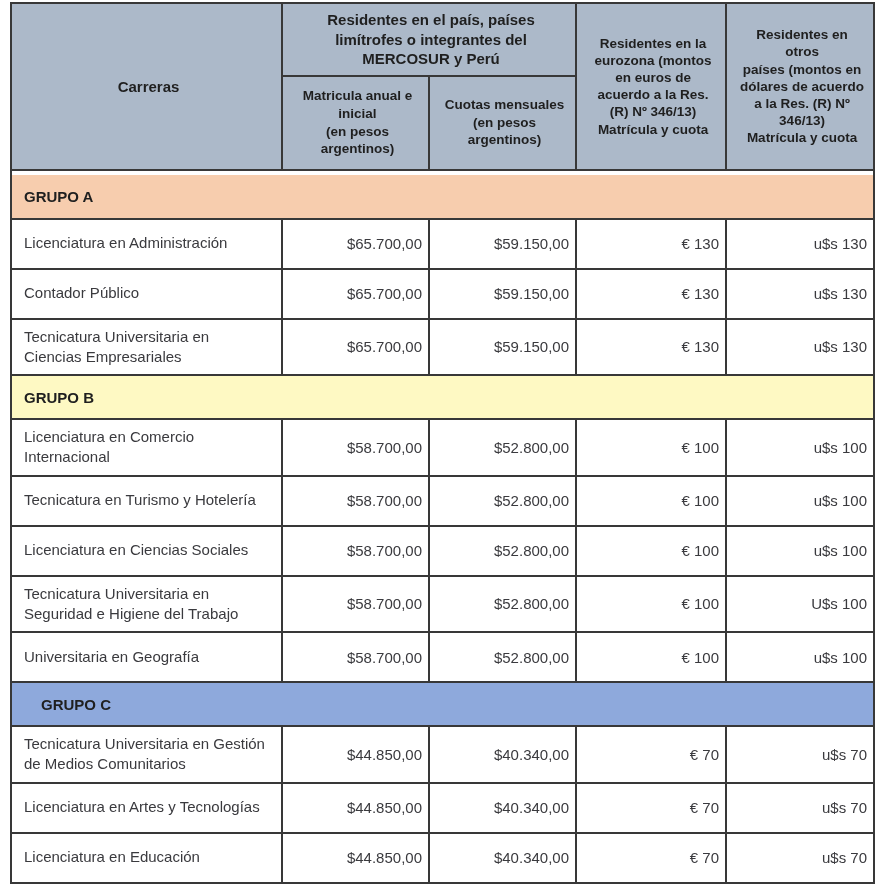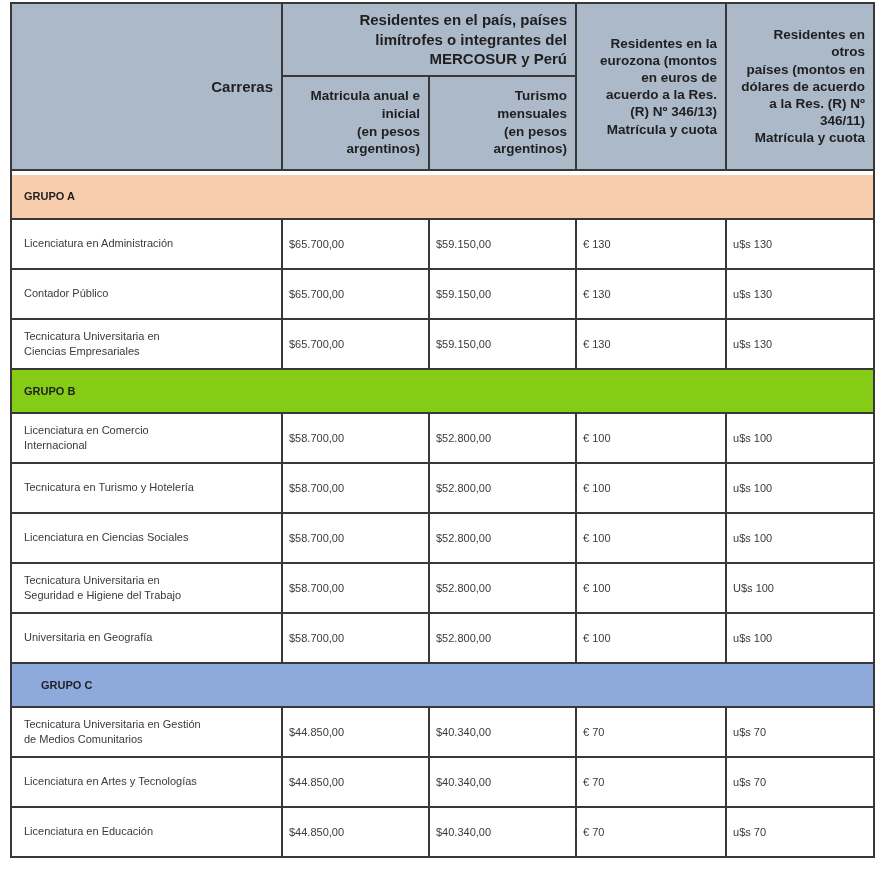--- a/index.html
+++ b/index.html
@@ -23,59 +23,59 @@
   th,td{
     border:2px solid var(--border);
     white-space:pre-line;
     box-sizing:border-box;
     overflow:hidden;
   }
   th{
     background:var(--header-bg);
     color:var(--text-dark);
     font-weight:bold;
-    text-align:right;
+    text-align:center;
     vertical-align:middle;
     padding:6px 8px 6px 12px;
   }
   .th-carreras{font-size:15px;margin-left:8px;}
   .th-group{font-size:15px;line-height:1.3;height:72px;vertical-align:middle;}
   .th-sub{font-size:13.5px;line-height:1.33;height:94px;vertical-align:middle;}
   .th-side{font-size:13.5px;line-height:1.27;}
   tr.spacer td{
     height:5px;
     padding:0;
     background:#ffffff;
     border-top:2px solid var(--border);
     border-bottom:0;
   }
   tr.band td{
     border-top:0;
     font-weight:bold;
-    font-size:11px;
+    font-size:15px;
     color:var(--text-dark);
     padding:6px 8px 6px 12px;
     height:44px;
     vertical-align:middle;
   }
   tr.row td{
-    font-size:11px;
+    font-size:15px;
     color:var(--text-body);
     vertical-align:middle;
     background:#ffffff;
   }
   tr.r1{height:50px;}
   tr.r2{height:50px;}
   td.c-name{
     text-align:left;
     padding:7px 8px 7px 12px;
     line-height:1.35;
   }
   td.c-val{
-    text-align:left;
+    text-align:right;
     padding:8px 6px;
   }
 </style>
 </head>
 <body>
 
 <div class="page">
   <table class="fees">
     <colgroup>
       <col style="width:271px">
@@ -93,29 +93,29 @@
         <th rowspan="2" class="th-side">Residentes en la
 eurozona (montos
 en euros de
 acuerdo a la Res.
 (R) Nº 346/13)
 Matrícula y cuota</th>
         <th rowspan="2" class="th-side">Residentes en otros
 países (montos en
 dólares de acuerdo
 a la Res. (R) Nº
-346/11)
+346/13)
 Matrícula y cuota</th>
       </tr>
       <tr>
         <th class="th-sub">Matricula anual e
 inicial
 (en pesos
 argentinos)</th>
-        <th class="th-sub">Turismo mensuales
+        <th class="th-sub">Cuotas mensuales
 (en pesos
 argentinos)</th>
       </tr>
     </thead>
     <tbody>
       <tr class="spacer">
           <td colspan="5"></td>
         </tr>
 
       <tr class="band">
@@ -138,21 +138,21 @@
       <tr class="row r2">
         <td class="c-name">Tecnicatura Universitaria en
 Ciencias Empresariales</td>
         <td class="c-val">$65.700,00</td>
         <td class="c-val">$59.150,00</td>
         <td class="c-val">€ 130</td>
         <td class="c-val">u$s 130</td>
       </tr>
 
       <tr class="band">
-        <td colspan="5" style="background: #84cc16;">GRUPO B</td>
+        <td colspan="5" style="background: #fef9c3;">GRUPO B</td>
       </tr>
       <tr class="row r2">
         <td class="c-name">Licenciatura en Comercio
 Internacional</td>
         <td class="c-val">$58.700,00</td>
         <td class="c-val">$52.800,00</td>
         <td class="c-val">€ 100</td>
         <td class="c-val">u$s 100</td>
       </tr>
       <tr class="row r1">

